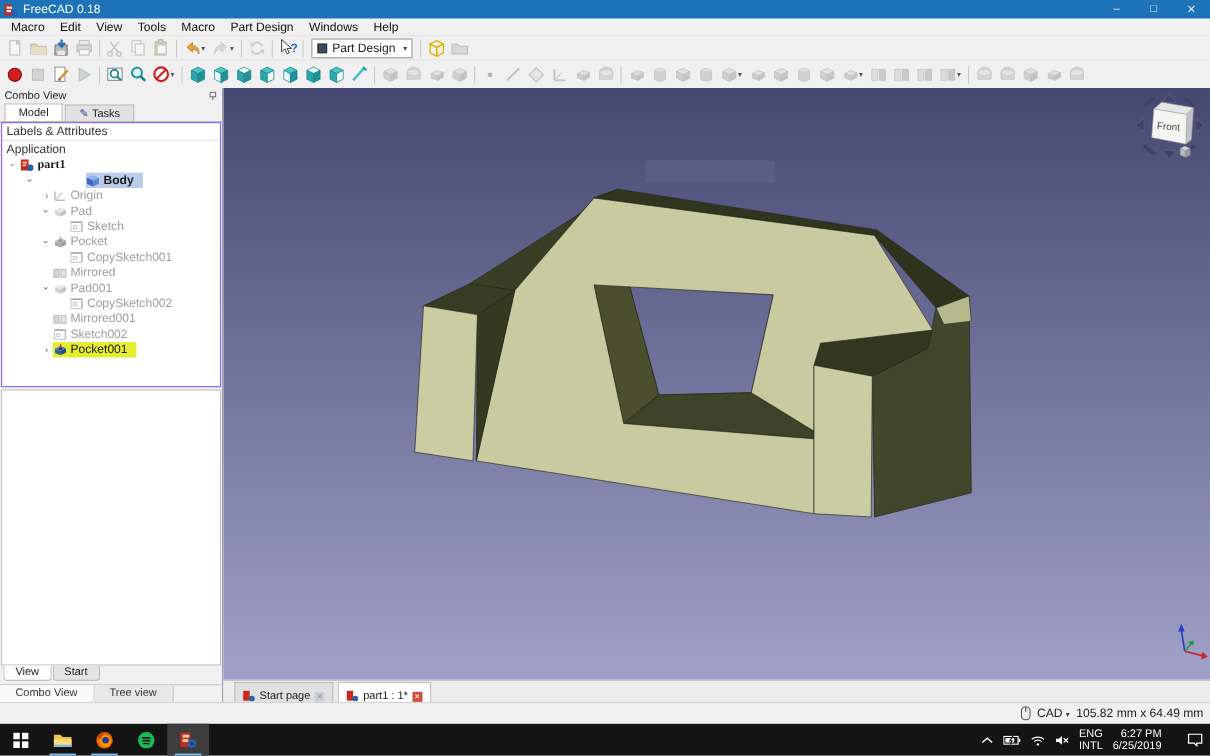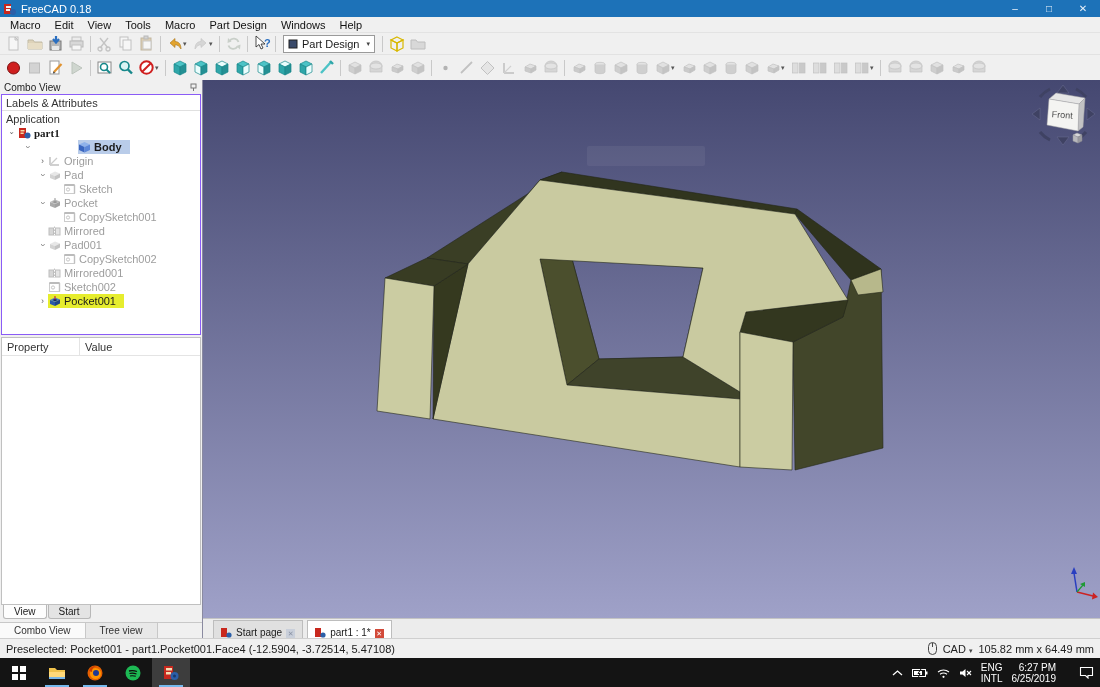--- a/index.html
+++ b/index.html
@@ -546,20 +546,29 @@
   <div class="leftpanel">
     <div class="cv-header">
       <span>Combo View</span>
       <span class="pin">
         <svg width="8" height="8">
             <rect x="1" y="1" width="5" height="4" fill="none" stroke="#777"></rect>
             <line x1="3.5" y1="5" x2="3.5" y2="8" stroke="#777"></line>
           </svg>
       </span>
     </div>
+    <div class="cv-tabs">
+      <div class="cv-tab active">
+        <span>Model</span>
+      </div>
+      <div class="cv-tab">
+        <span class="pencil">✎</span>
+        <span>Tasks</span>
+      </div>
+    </div>
     <div class="treebox">
       <div class="tree-head">Labels &amp; Attributes</div>
       <div class="tree-app">Application</div>
       <div id="treeRows">
           <div class="tree-row bold" style="padding-left: 5px; font-family: Liberation Serif, serif;">
             <span class="exp open">›</span>
             <span class="rowwrap">
               <span class="ticon">
                 <svg width="13" height="12" viewBox="0 0 13 12">
                   <rect x="1" y="1" width="7" height="10" fill="#c8281e"></rect>
@@ -732,24 +741,20 @@
                   <line x1="7" y1="1" x2="7" y2="4.5" stroke="#cc3333" stroke-width="1.2"></line>
                 </svg>
               </span>
               <span class="tlabel">Pocket001</span>
             </span>
           </div>
         </div>
     </div>
     <div class="panelgap"></div>
     <div class="propbox">
-      <div class="prop-head">
-        <div class="prop-cell c1">Property</div>
-        <div class="prop-cell">Value</div>
-      </div>
       <div style="flex:1"></div>
     </div>
     <div class="vd-tabs">
       <div class="vd-tab active">
           <span>View</span>
         </div>
       <div class="vd-tab">
           <span>Start</span>
         </div>
     </div>
@@ -832,21 +837,20 @@
             <circle cx="8" cy="8" r="2.6" fill="#2b5fa8"></circle>
           </svg>
         <span>part1 : 1*</span>
         <span class="dclose red">✕</span>
       </div>
     </div>
   </div>
 </div>
 
 <div class="statusbar">
-  <span class="msg">Preselected: Pocket001 - part1.Pocket001.Face4 (-12.5904, -3.72514, 5.47108)</span>
   <span class="right">
     <svg width="9" height="13">
         <rect x="0.5" y="0.5" width="8" height="12" rx="4" fill="none" stroke="#444"></rect>
         <line x1="4.5" y1="1" x2="4.5" y2="5" stroke="#444"></line>
       </svg>
     <span>
       <span>CAD</span>
       <span class="navarr">▾</span>
     </span>
     <span>105.82 mm x 64.49 mm</span>

